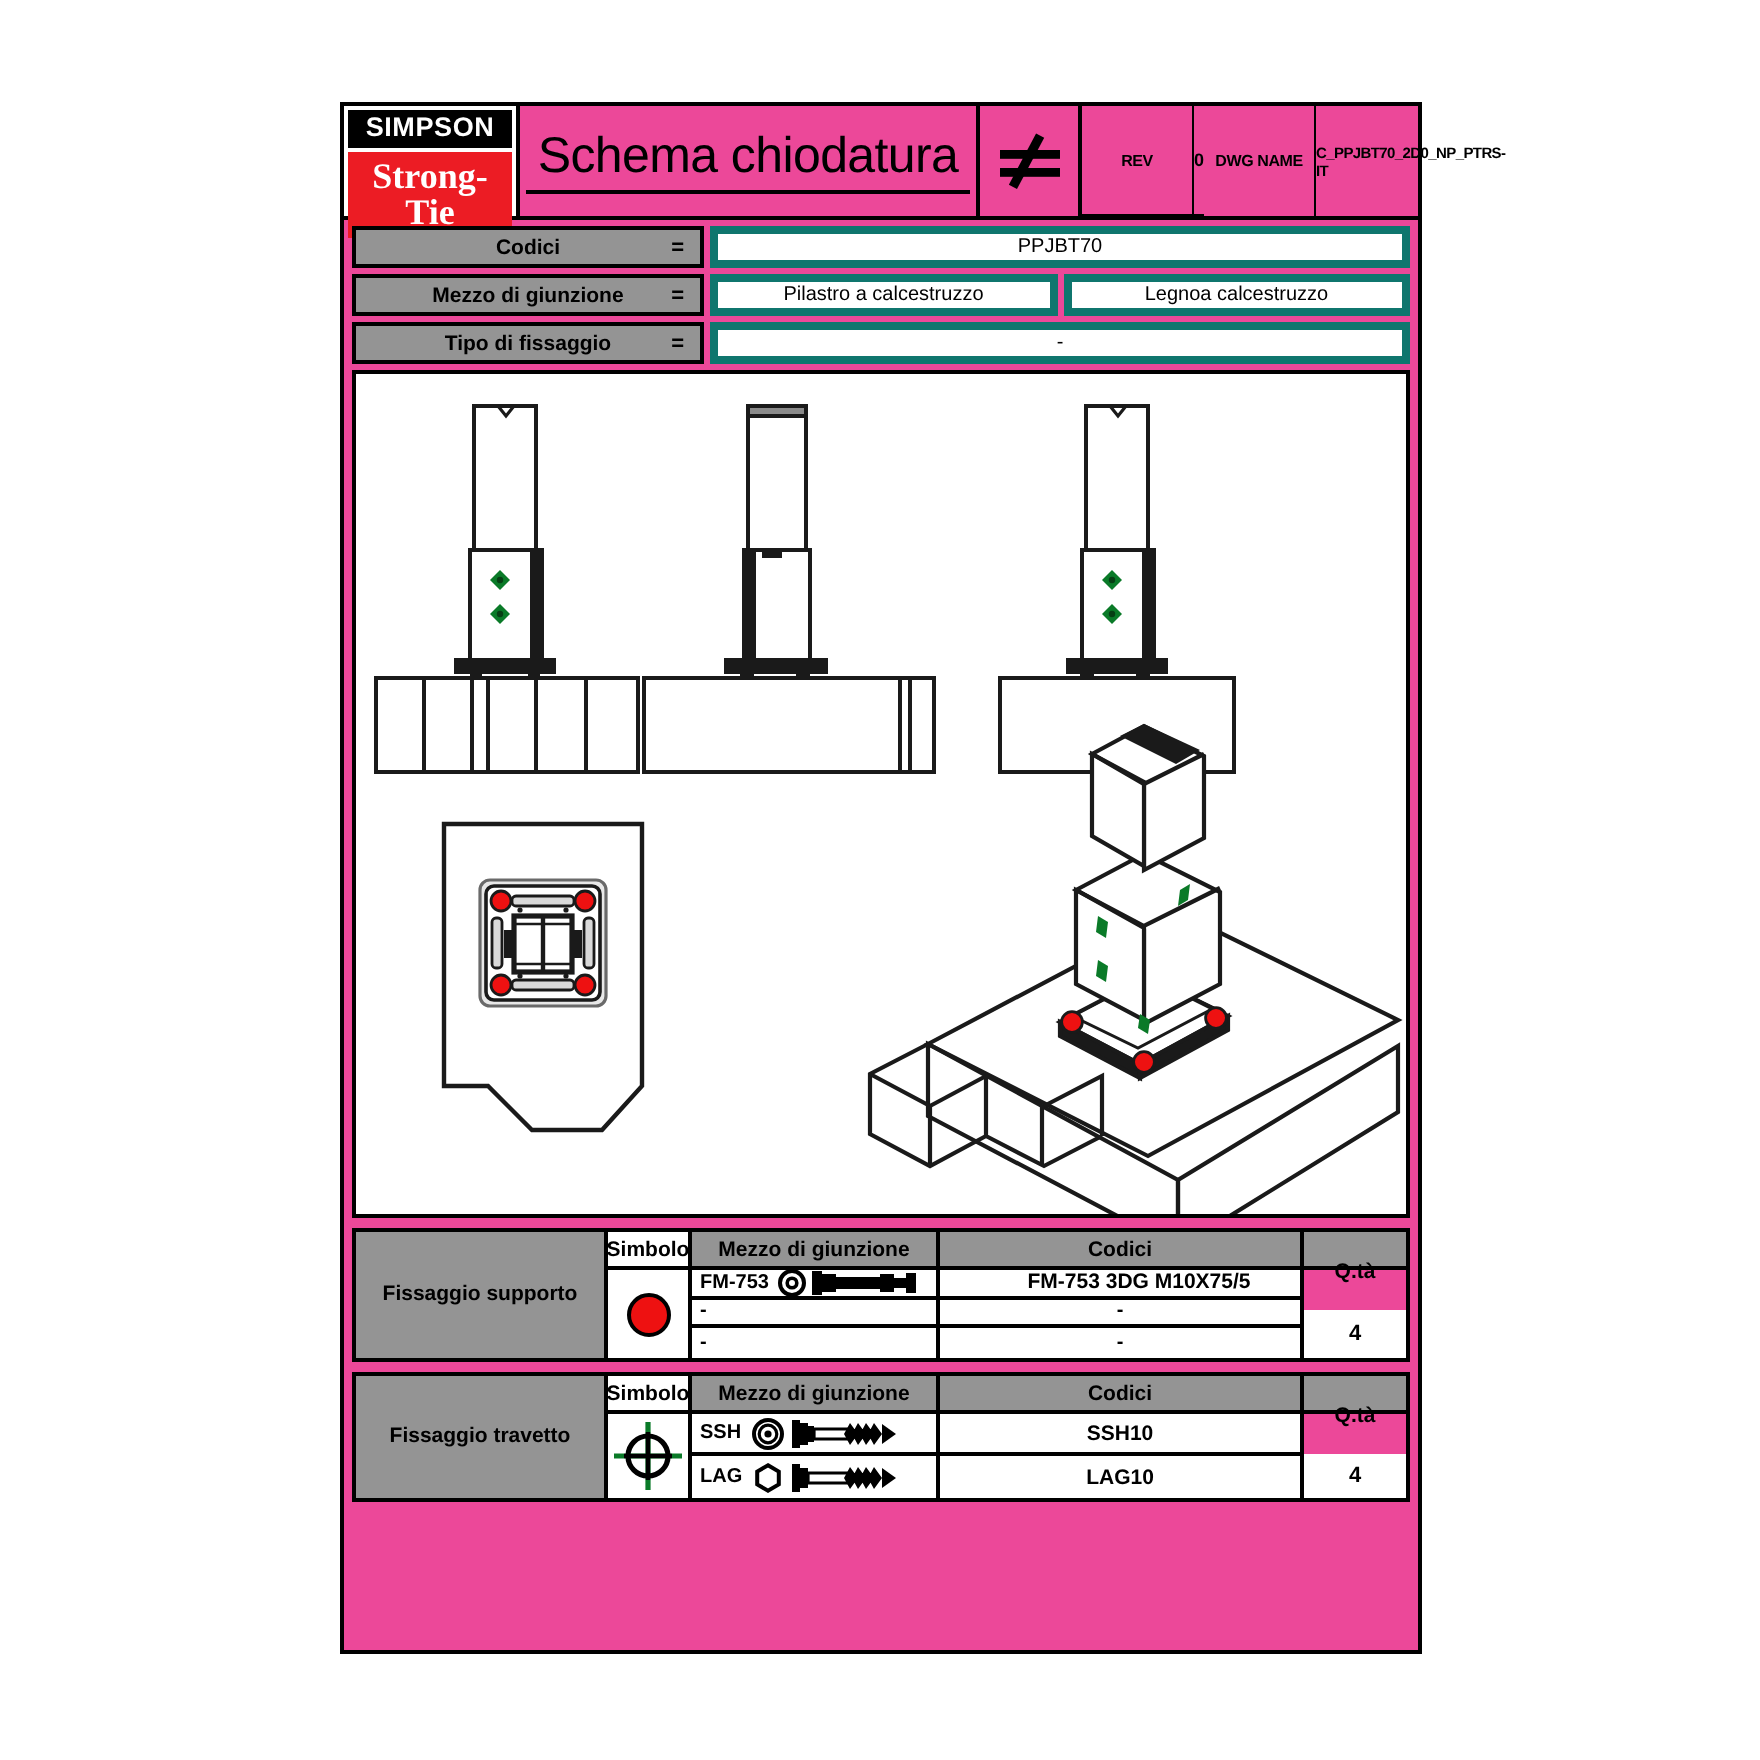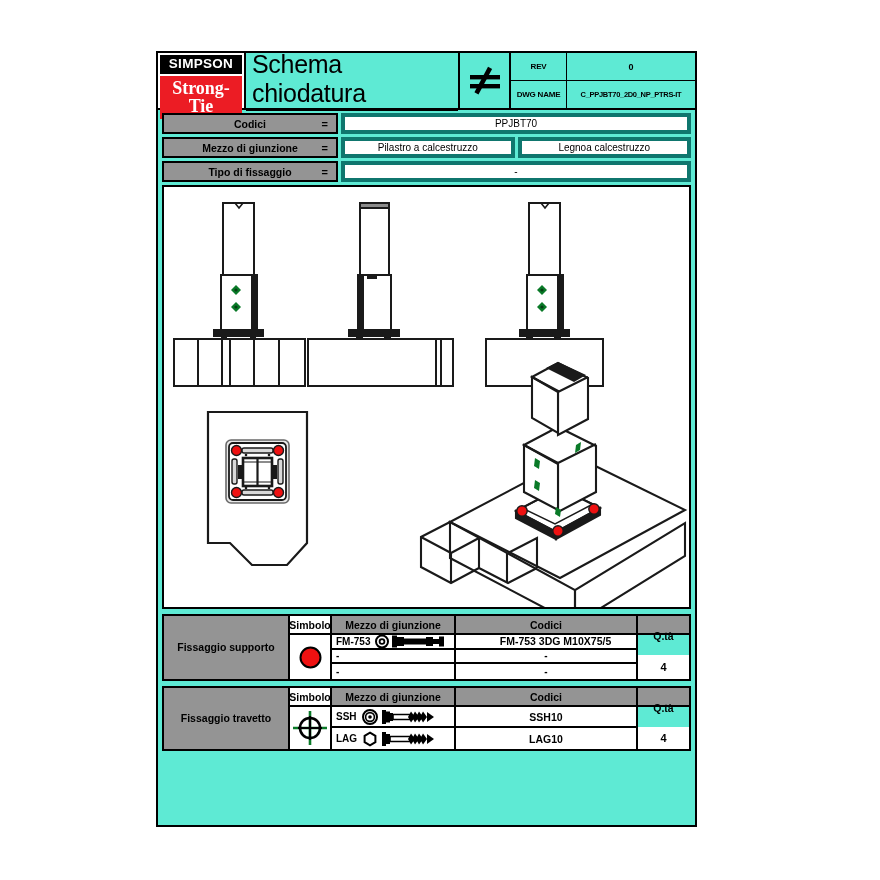--- a/index.html
+++ b/index.html
@@ -1,39 +1,39 @@
 <!DOCTYPE html>
 <html><head>
 <meta charset="utf-8">
 <style>
   html,body{margin:0;padding:0;background:#fff;}
   body{width:880px;height:880px;font-family:"Liberation Sans",sans-serif;
        -webkit-font-smoothing:antialiased;}
 
   
-  #sheet{position:absolute;left:156px;top:51px;width:541px;height:776px;
-         border:2.5px solid #000;box-sizing:border-box;background:#5eead4;}
+  #sheet{position:absolute;left:170px;top:51px;width:541px;height:776px;
+         border:2.5px solid #000;box-sizing:border-box;background:#ec4899;}
 
   
   .titleblock{display:flex;height:57px;border-bottom:2.5px solid #000;box-sizing:border-box;}
   .logo-cell{width:88px;border-right:2.5px solid #000;box-sizing:border-box;
              display:flex;flex-direction:column;padding:2px;background:#fff;}
   .logo-top{background:#000;color:#fff;font-weight:bold;font-size:13.5px;
             text-align:center;letter-spacing:.3px;padding:2px 0 3px;line-height:1;}
   .logo-bot{background:#ec1c24;color:#fff;font-family:"Liberation Serif",serif;
             font-weight:bold;font-size:18px;text-align:center;padding:3px 0 4px;
             line-height:1;margin-top:2px;}
   .title-cell{flex:1;display:flex;align-items:center;justify-content:center;
               border-right:2.5px solid #000;box-sizing:border-box;}
   .title-cell span{font-size:25px;letter-spacing:-.3px;
                    border-bottom:2px solid #000;padding:0 6px 2px;line-height:1.15;}
   .ne-cell{width:51px;border-right:2.5px solid #000;box-sizing:border-box;
            display:flex;align-items:center;justify-content:center;}
   .ne-cell svg{display:block;}
-  .rev-cell{width:184px;display:flex;flex-direction:column;box-sizing:border-box;}
+  .rev-cell{width:168px;display:flex;flex-direction:row;box-sizing:border-box;}
   .rev-row{display:flex;flex:1;border-bottom:1.6px solid #000;box-sizing:border-box;}
   .rev-row:last-child{border-bottom:none;}
   .rev-k{width:56px;border-right:1.6px solid #000;box-sizing:border-box;
          display:flex;align-items:center;justify-content:center;
          font-size:8px;font-weight:bold;letter-spacing:-.2px;}
   .rev-v{flex:1;display:flex;align-items:center;justify-content:center;
          font-size:9px;font-weight:bold;}
   .rev-v.small{font-size:7.5px;letter-spacing:-.3px;}
 
   

